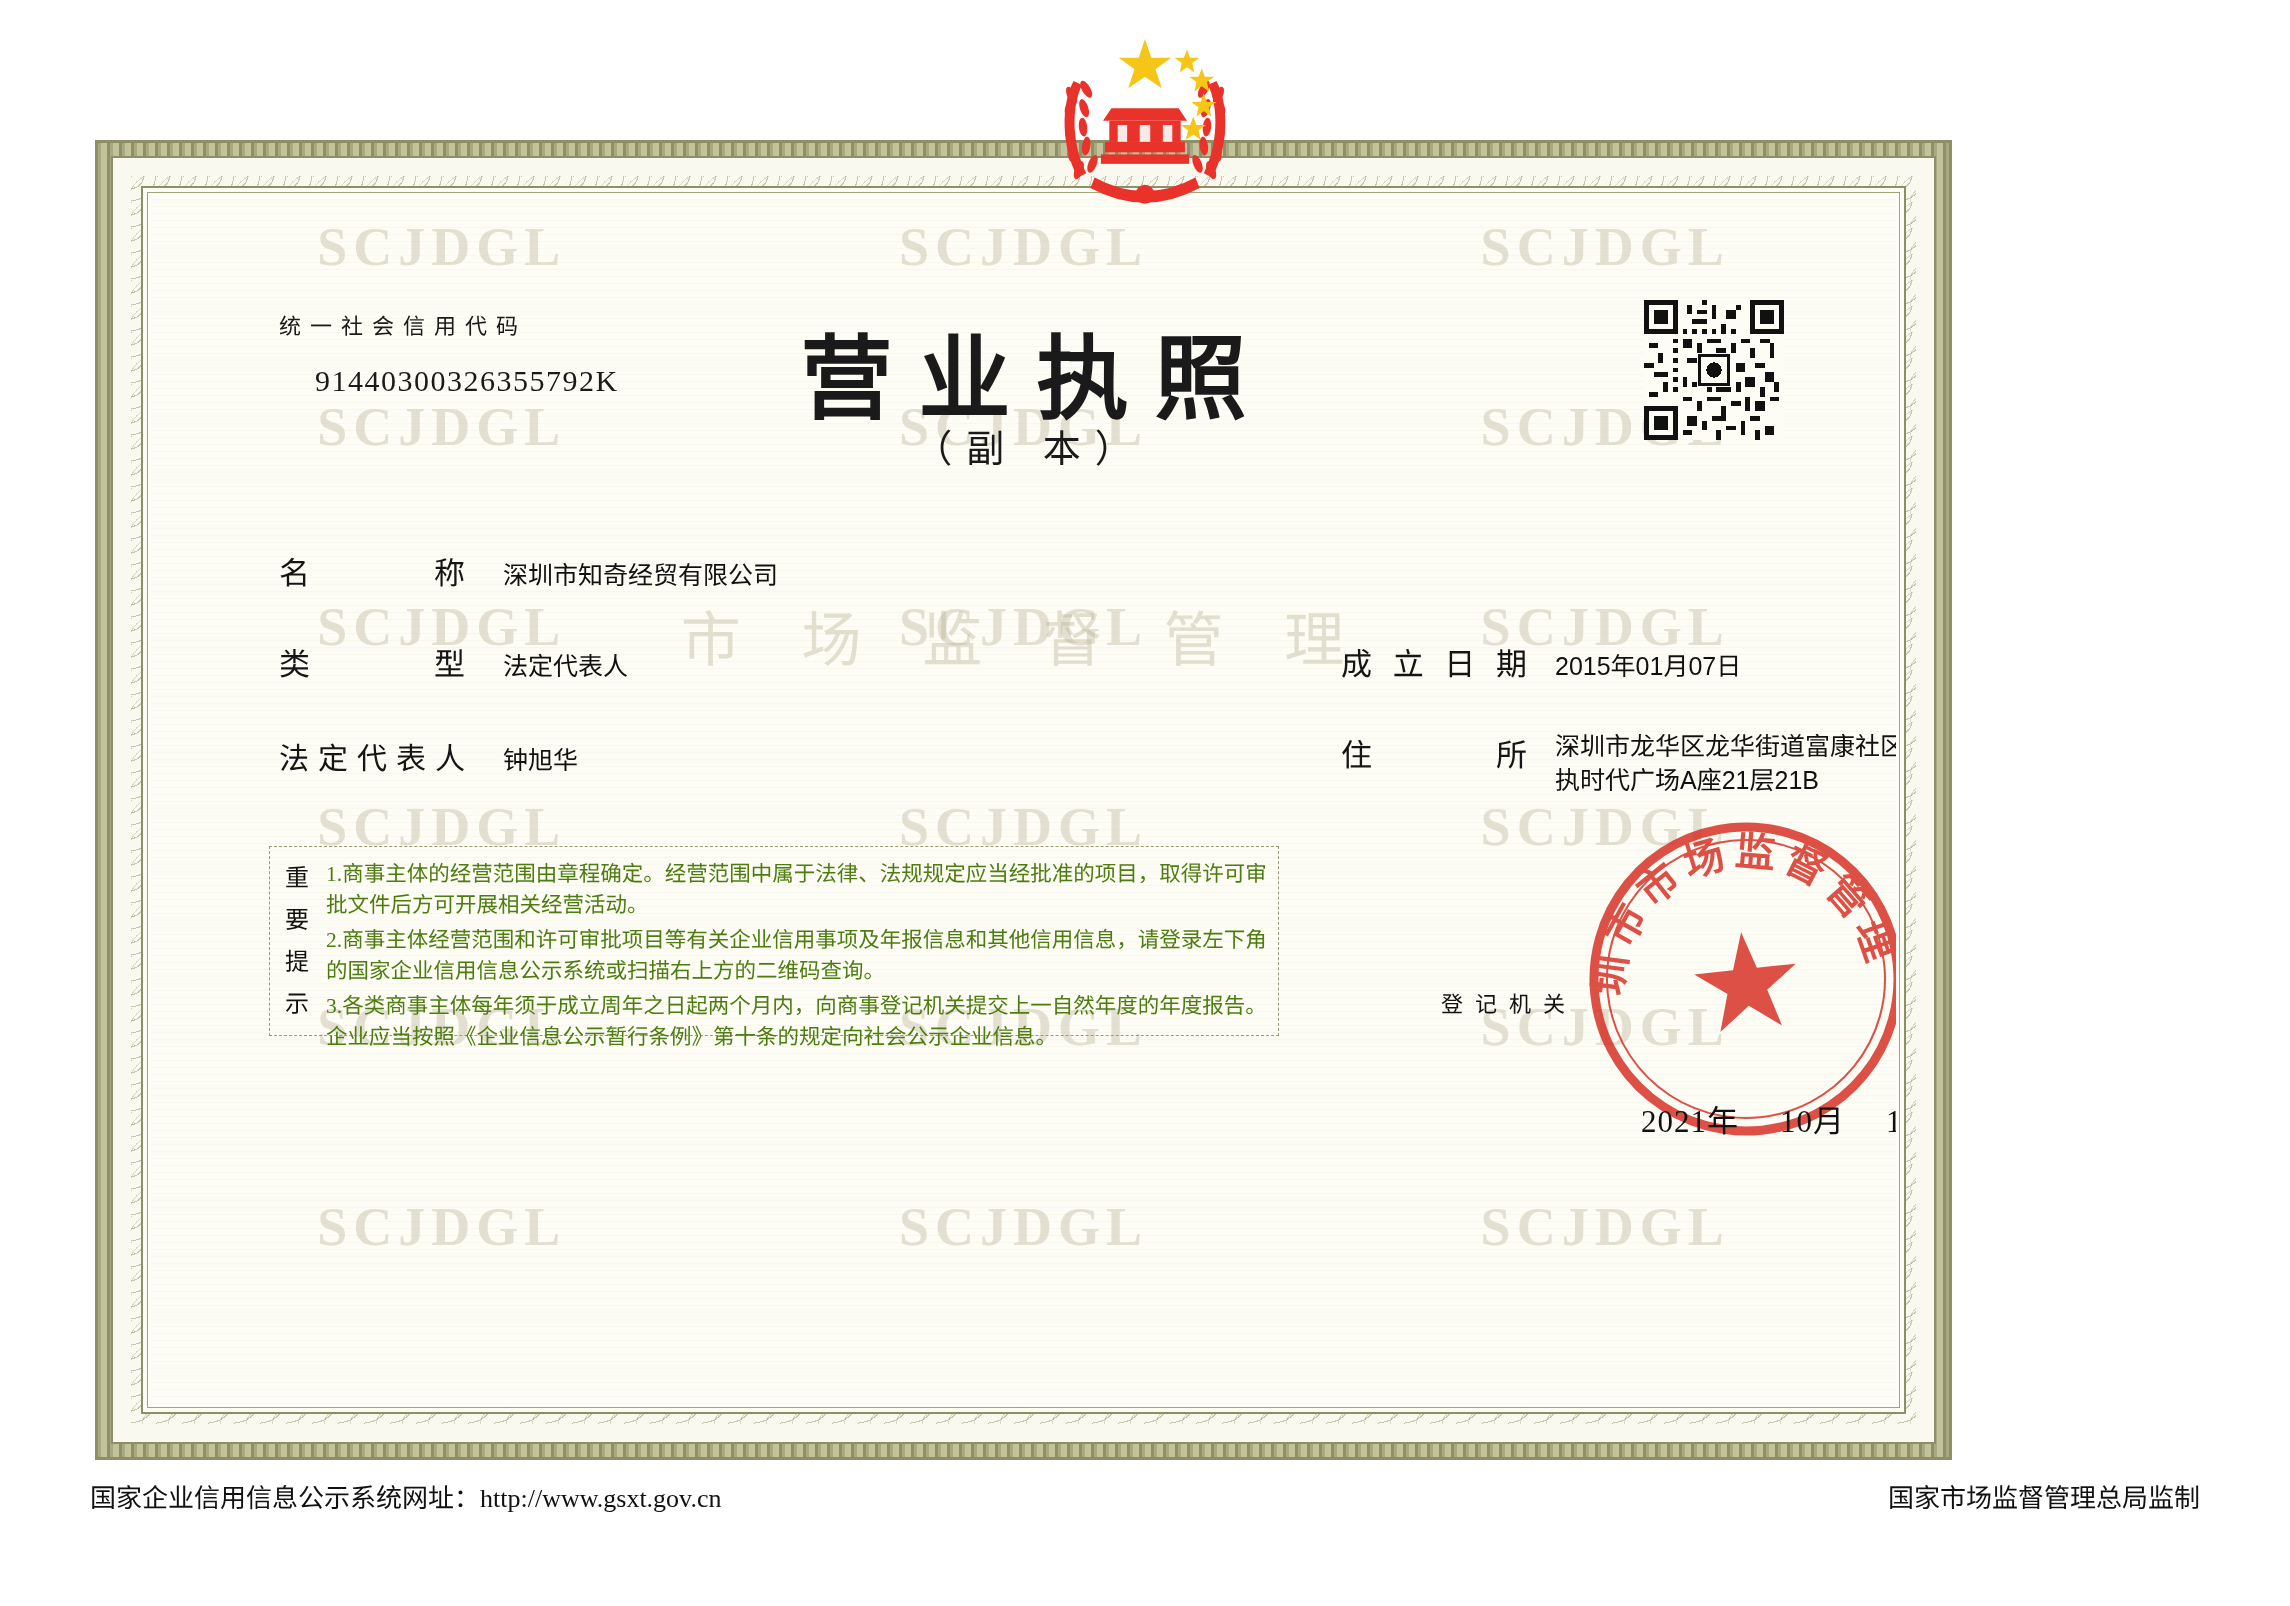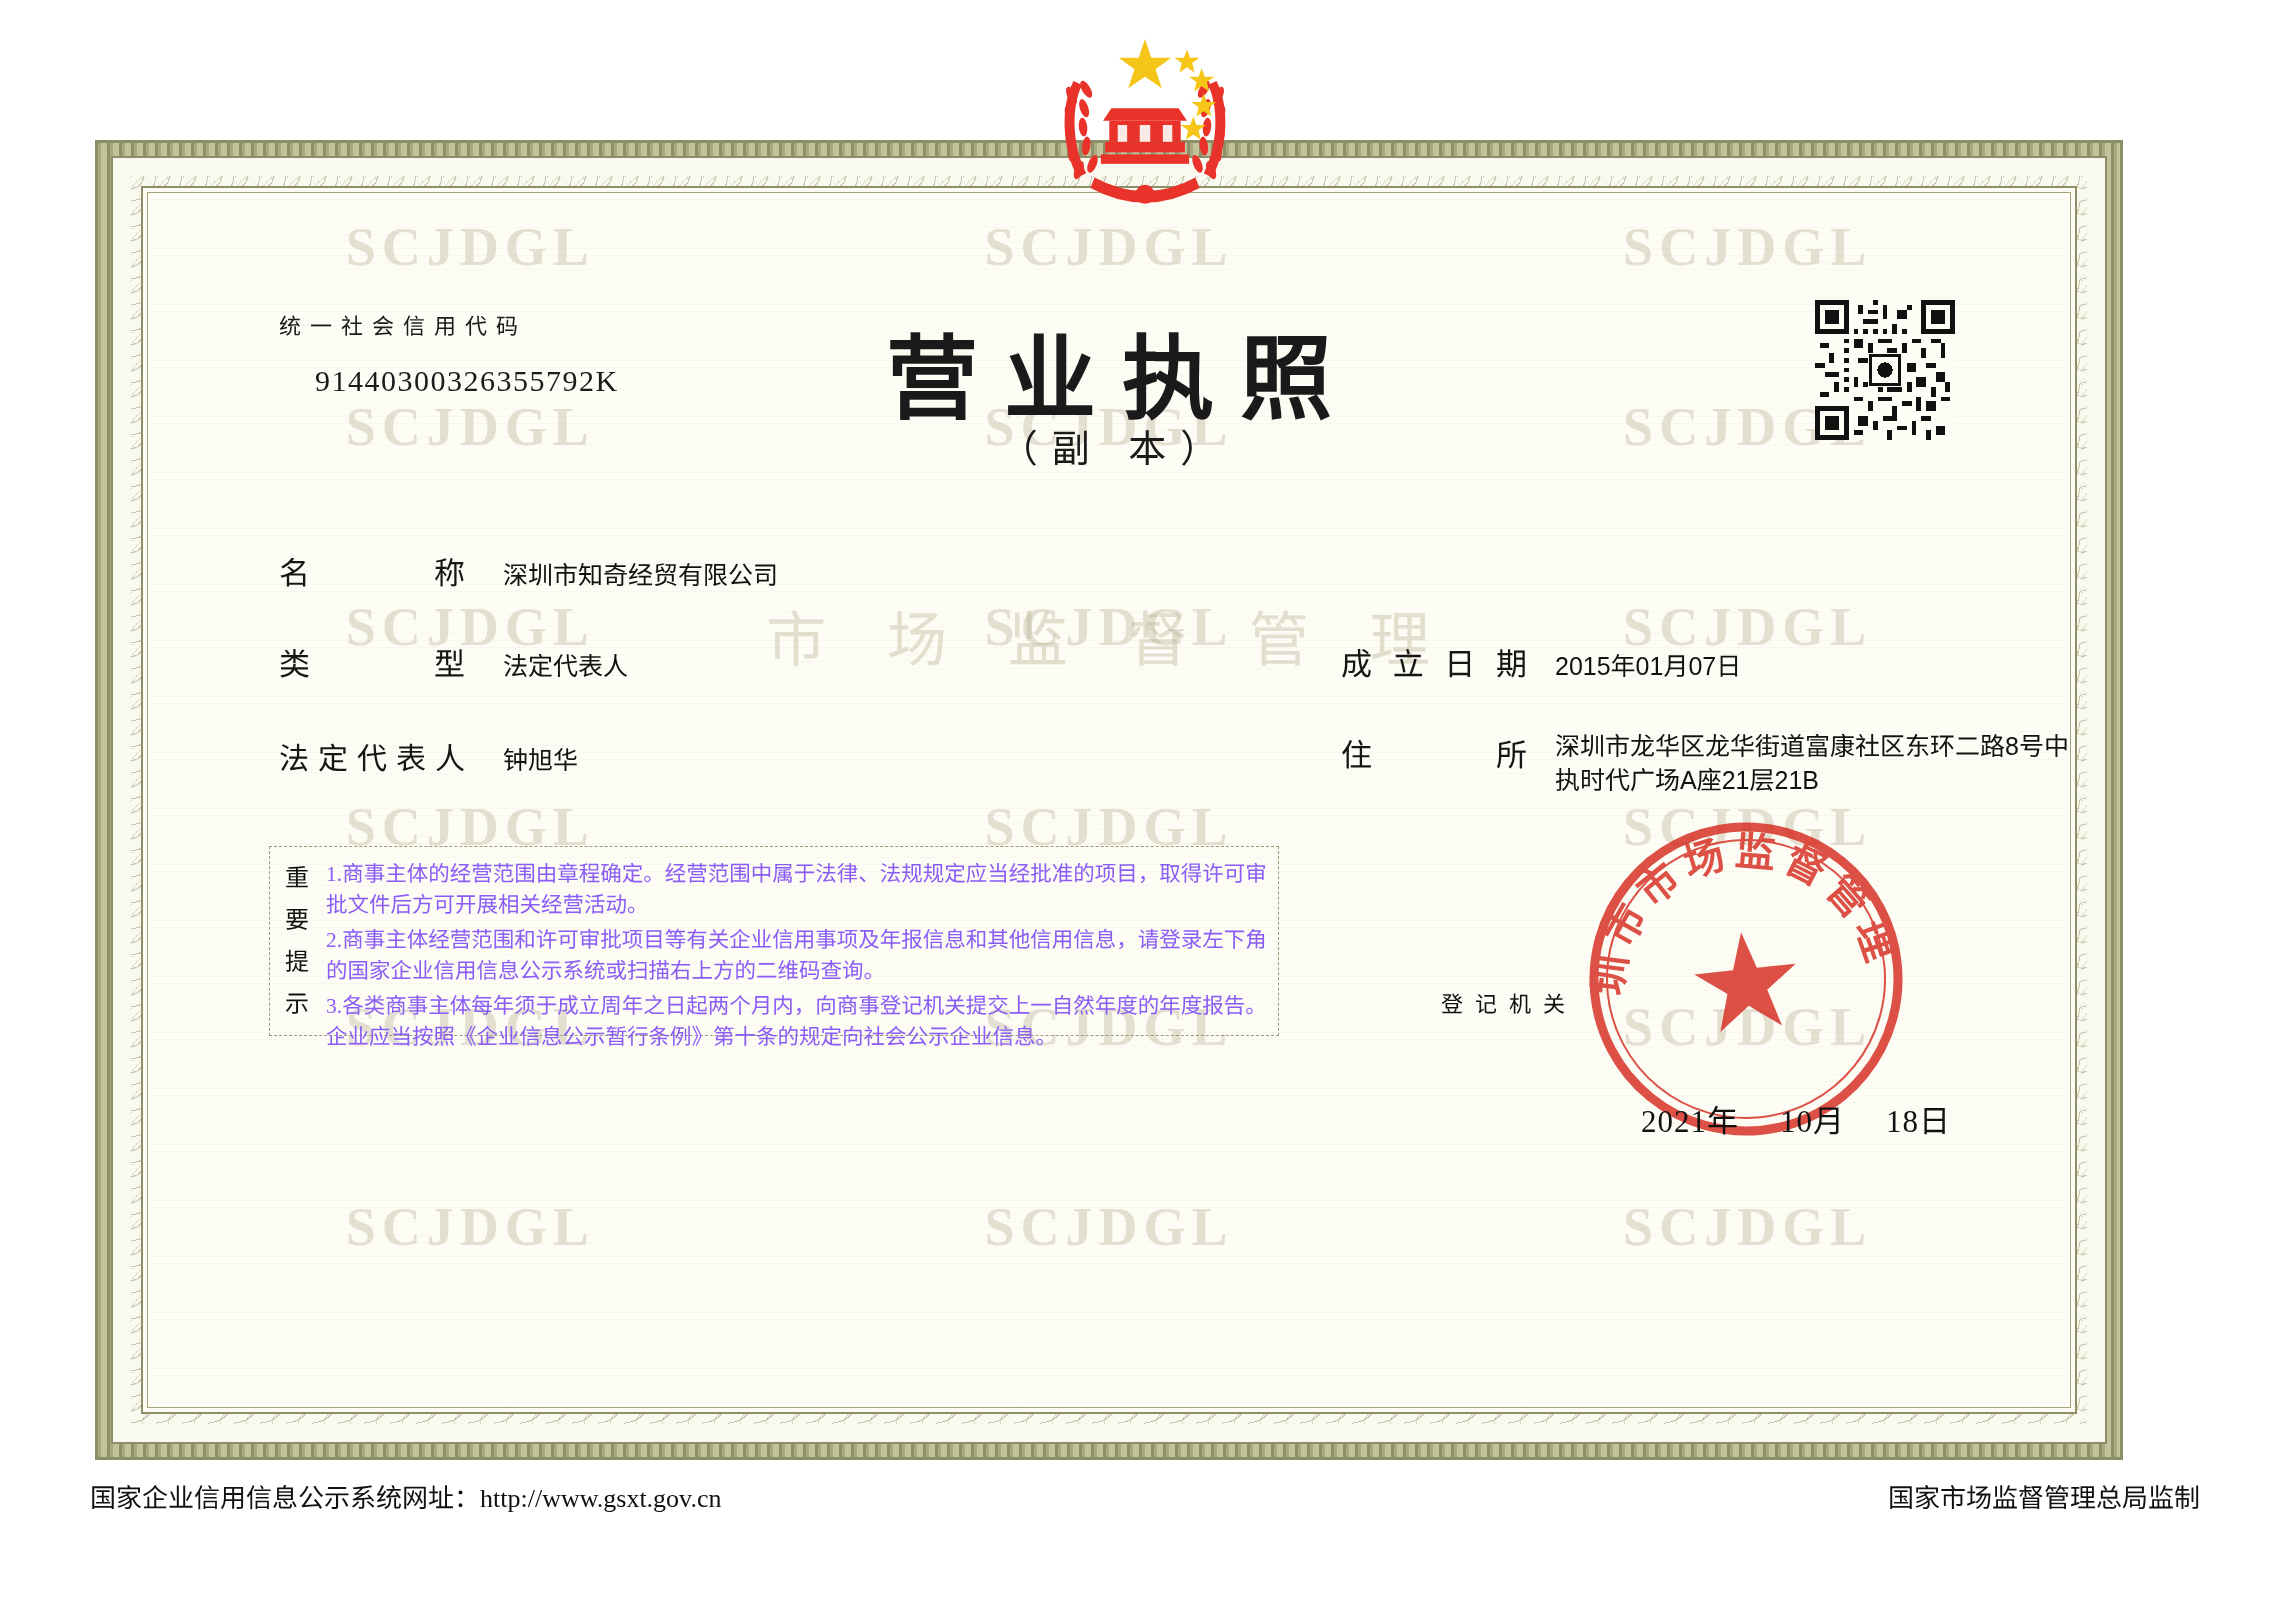--- a/index.html
+++ b/index.html
@@ -21,21 +21,21 @@
     left: 0; top: 0;
     width: 2290px;
     height: 1606px;
     background: #ffffff;
   }
 
   .cert {
     position: absolute;
     left: 95px;
     top: 140px;
-    width: 2028px;
+    width: 1857px;
     height: 1320px;
     background: #fbfaf3;
     box-sizing: border-box;
   }
 
   
   .frame-outer {
     position: absolute;
     left: 0; top: 0; right: 0; bottom: 0;
     border: 3px solid #8d8f66;
@@ -241,21 +241,21 @@
     text-align: center;
   }
   .notice-body {
     position: absolute;
     left: 56px;
     top: 12px;
     right: 10px;
     font-family: "Liberation Serif", serif;
     font-size: 21.5px;
     line-height: 31px;
-    color: #8b5cf6;
+    color: #4d7c0f;
   }
   .notice-body p { margin: 0 0 4px 0; }
 
   
   .reg-label {
     position: absolute;
     left: 1290px;
     top: 790px;
     font-family: "Liberation Sans", sans-serif;
     font-size: 22px;

